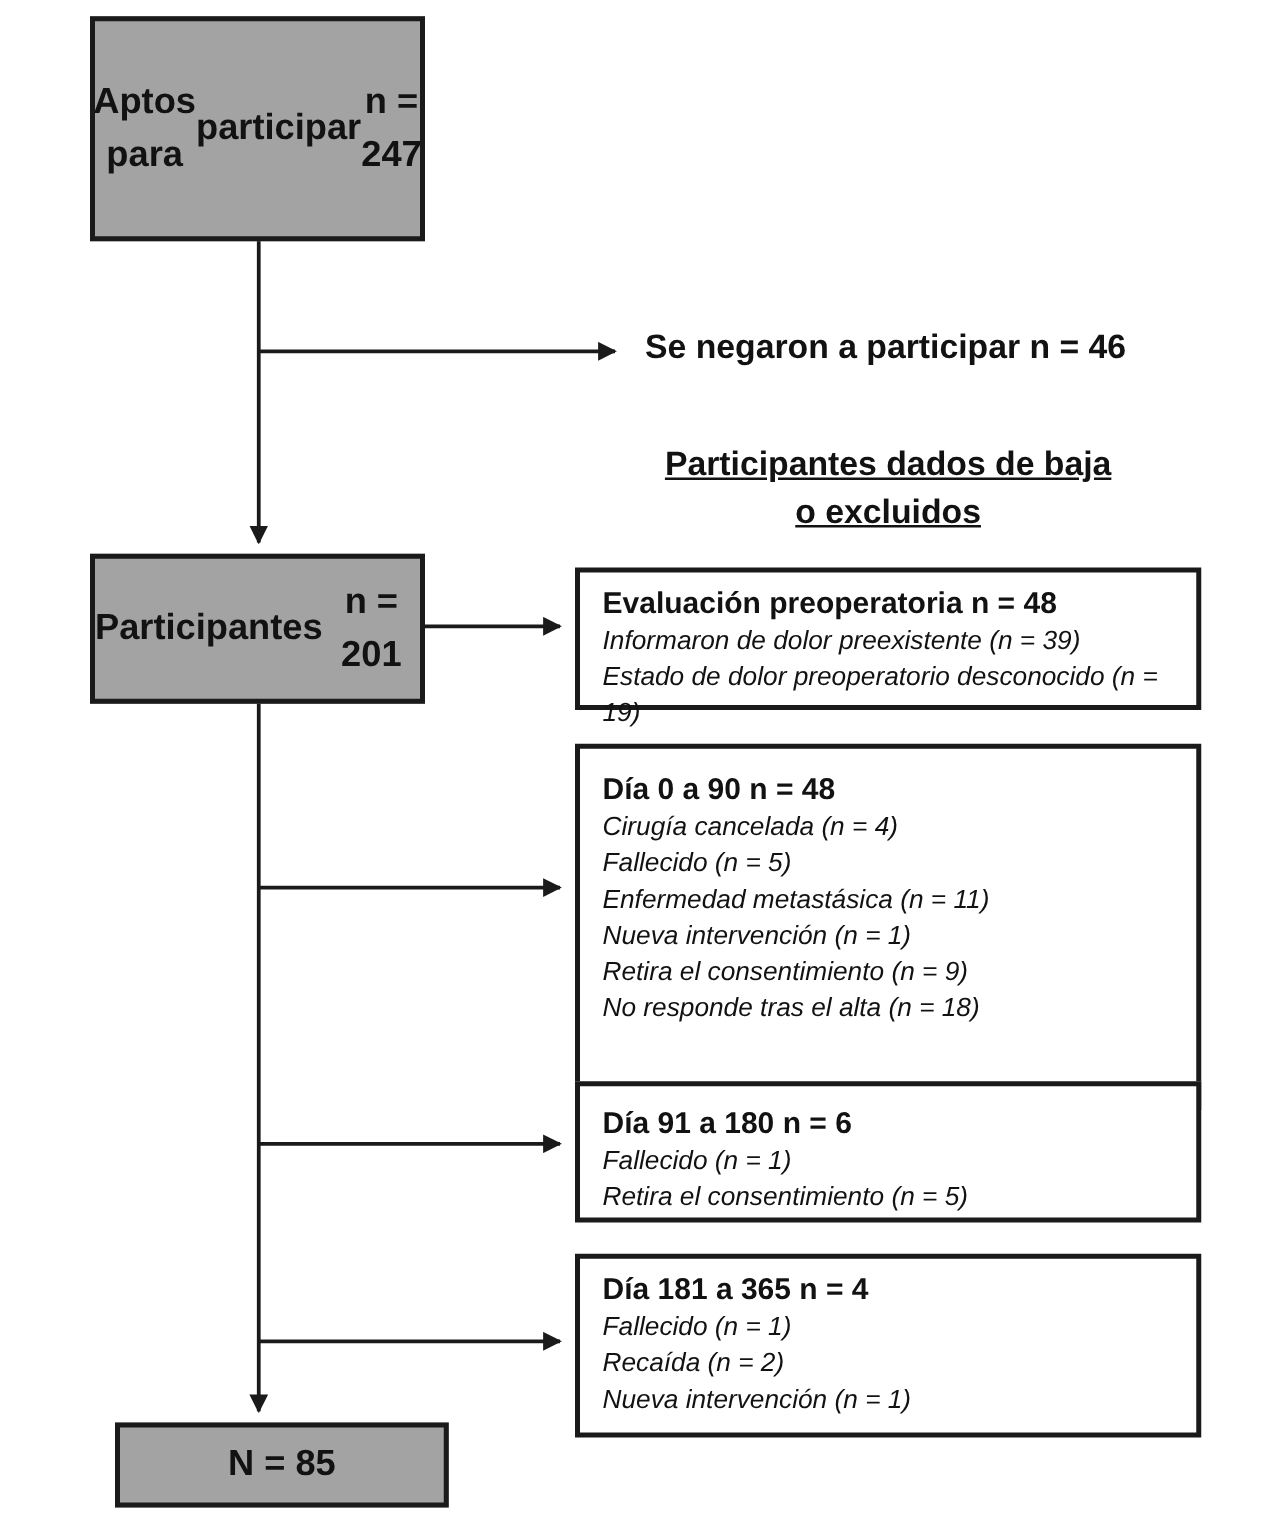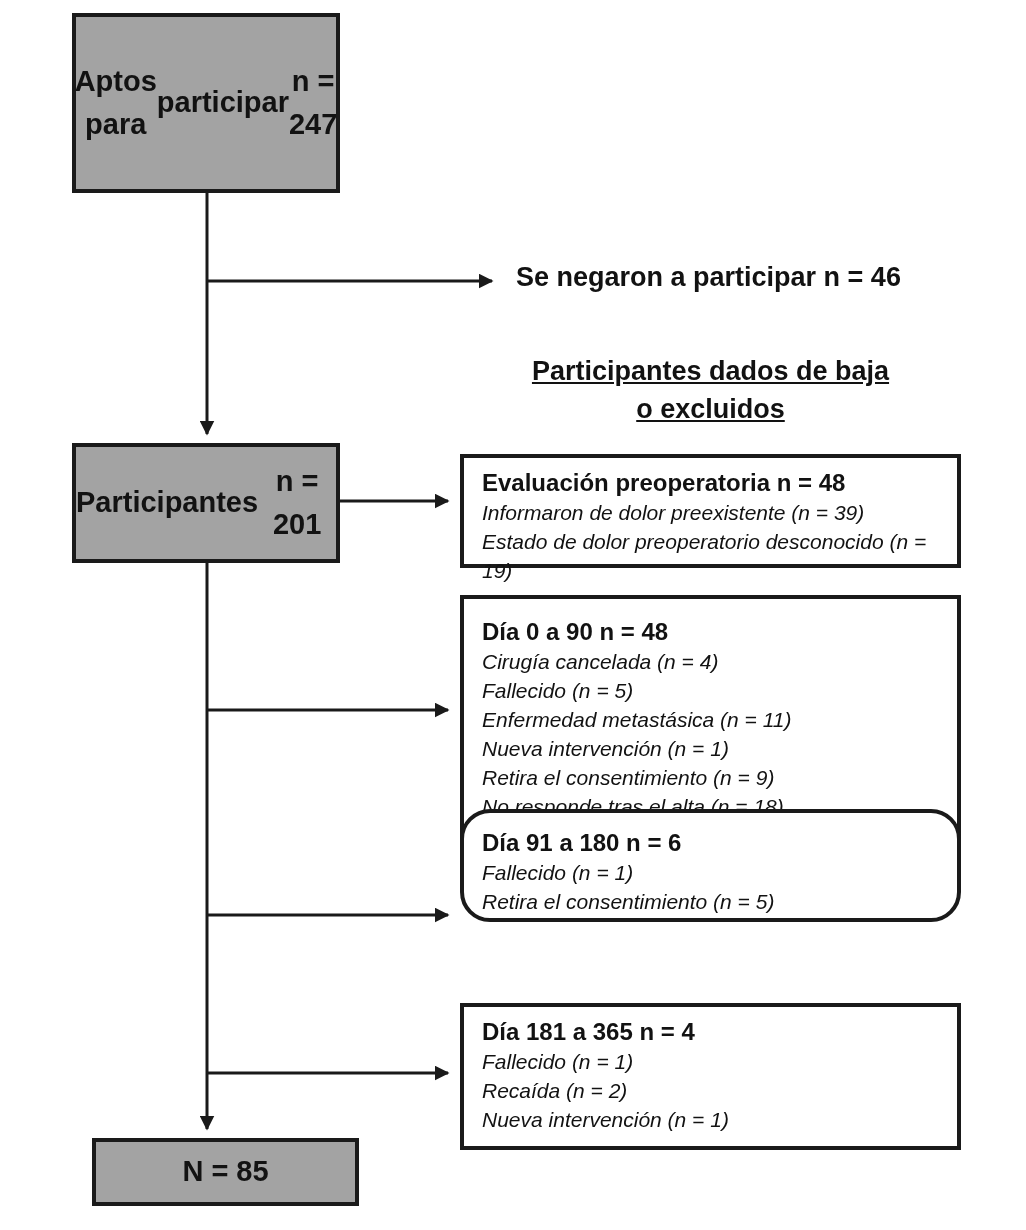--- a/index.html
+++ b/index.html
@@ -128,21 +128,21 @@
   <div class="xbox" style="top:595px;height:293px;padding-top:17px;">
     <div class="xtitle">Día 0 a 90 n = 48</div>
     <div class="xitem">Cirugía cancelada (n = 4)</div>
     <div class="xitem">Fallecido (n = 5)</div>
     <div class="xitem">Enfermedad metastásica (n = 11)</div>
     <div class="xitem">Nueva intervención (n = 1)</div>
     <div class="xitem">Retira el consentimiento (n = 9)</div>
     <div class="xitem">No responde tras el alta (n = 18)</div>
   </div>
 
-  <div class="xbox" style="top:809px;height:113px;padding-top:14px;border-radius:30px;">
+  <div class="xbox" style="top:865px;height:113px;padding-top:14px;">
     <div class="xtitle">Día 91 a 180 n = 6</div>
     <div class="xitem">Fallecido (n = 1)</div>
     <div class="xitem">Retira el consentimiento (n = 5)</div>
   </div>
 
   <div class="xbox" style="top:1003px;height:147px;">
     <div class="xtitle">Día 181 a 365 n = 4</div>
     <div class="xitem">Fallecido (n = 1)</div>
     <div class="xitem">Recaída (n = 2)</div>
     <div class="xitem">Nueva intervención (n = 1)</div>

